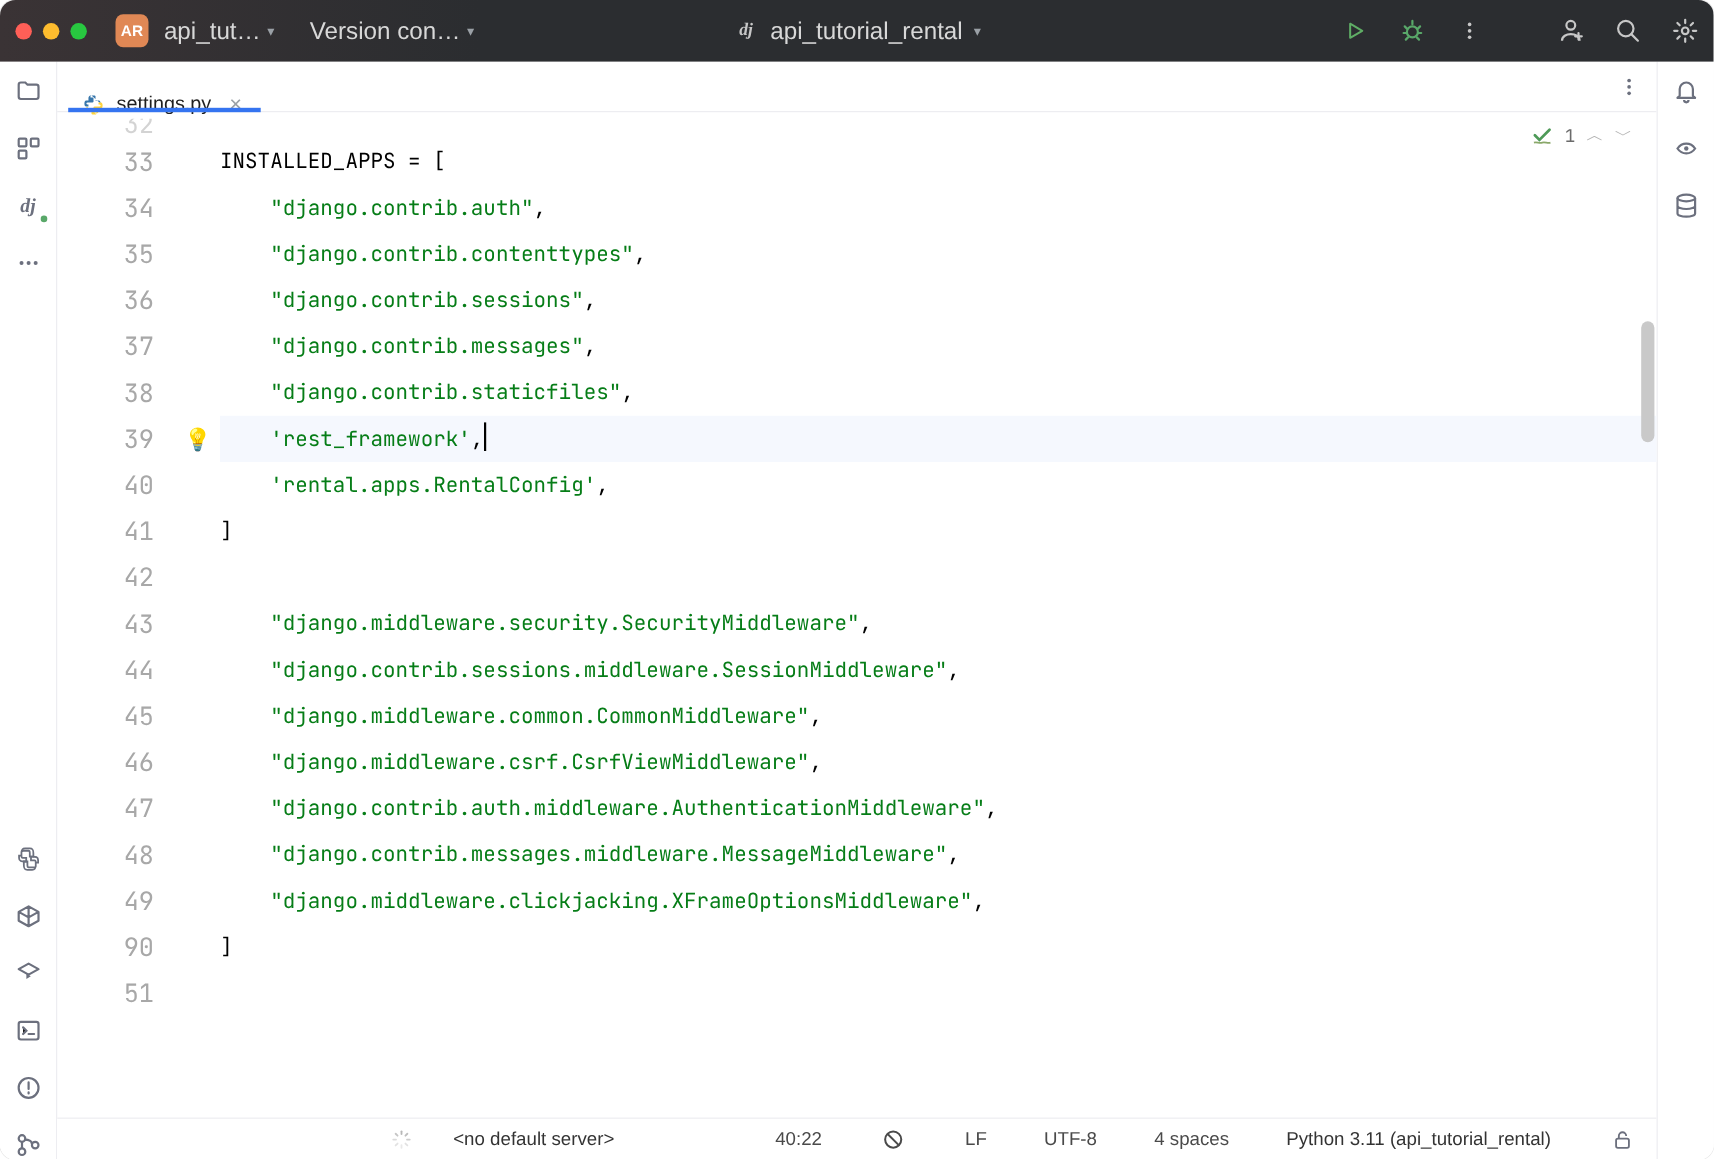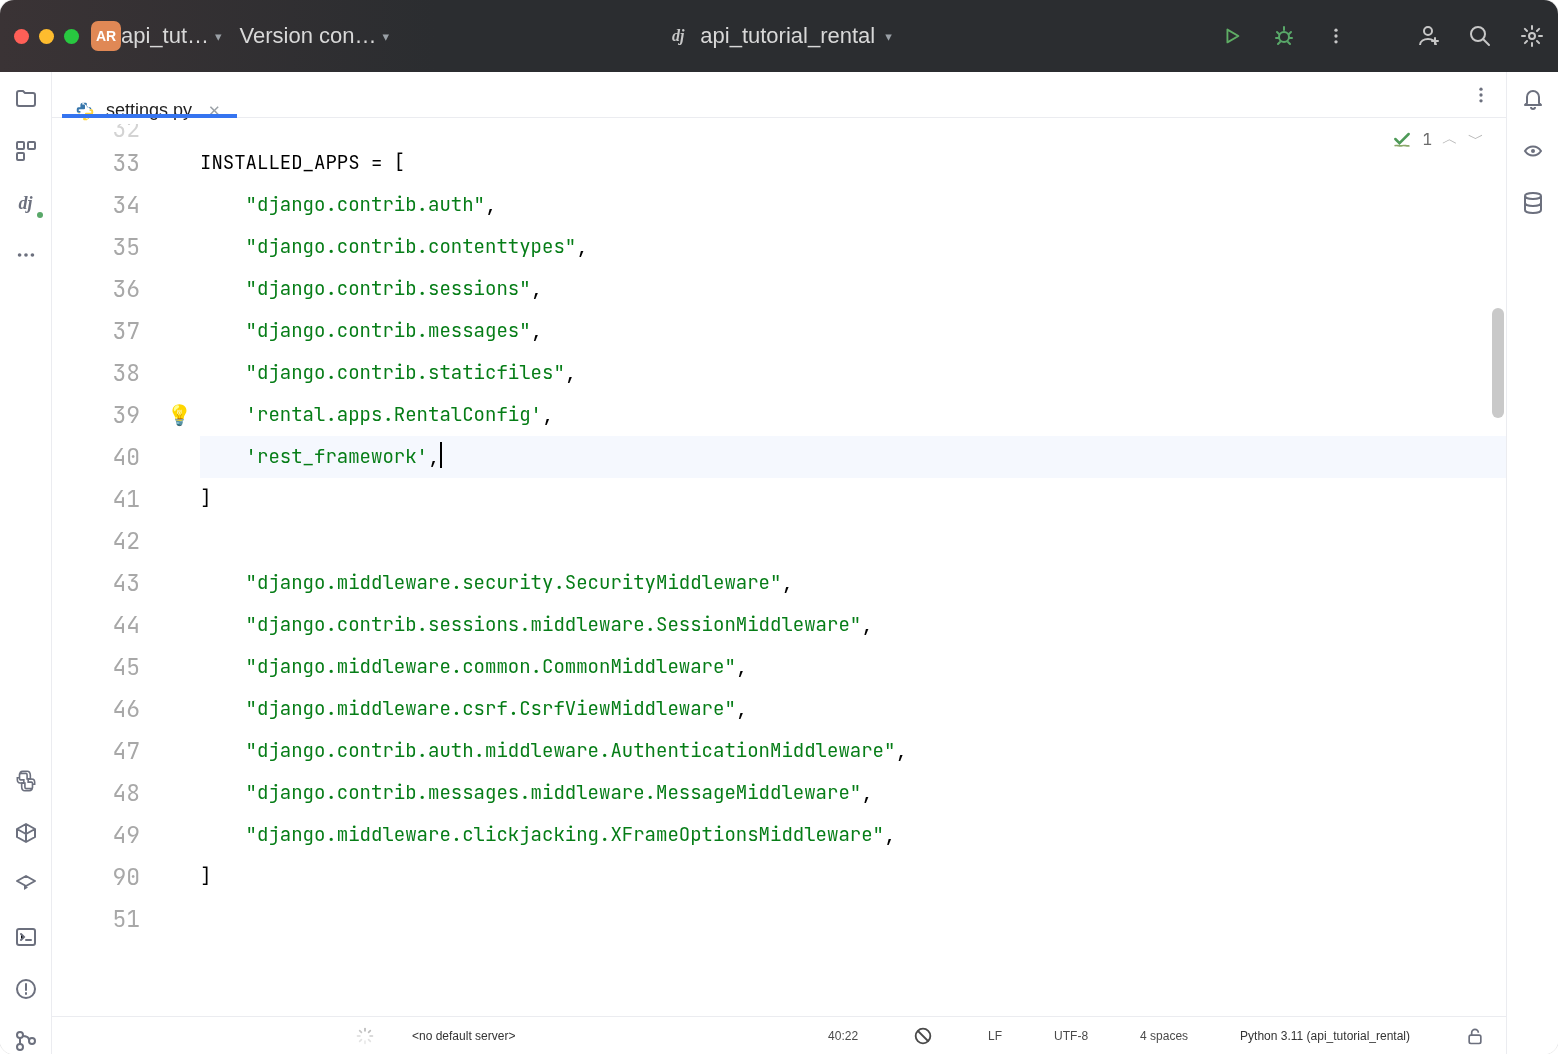--- a/index.html
+++ b/index.html
@@ -35,25 +35,26 @@
     background: var(--bg-light);
     border-radius: 14px;
     overflow: hidden;
     display: flex;
     flex-direction: column;
     box-shadow: 0 0 0 1px rgba(0,0,0,.08);
     margin: 0;
   }
   
   .titlebar {
-    height: 72px;
+    height: 56px;
     background: linear-gradient(90deg, #3a3335 0%, #2b2d30 28%, #2b2d30 100%);
     display: flex;
     align-items: center;
     padding: 0 14px;
+    gap: 14px;
     color: var(--fg-light);
   }
   .traffic { display: flex; gap: 10px; margin-right: 12px; }
   .traffic span { width: 15px; height: 15px; border-radius: 50%; }
   .tl-close { background: #ff5f57; }
   .tl-min { background: #febc2e; }
   .tl-max { background: #28c840; }
   .proj-badge {
     width: 30px; height: 30px; border-radius: 7px;
     background: var(--badge-orange);
@@ -159,21 +160,21 @@
   }
   .vscroll .thumb {
     position:absolute; left:0; width: 12px; border-radius: 6px;
     background: var(--scrollbar); top: 190px; height: 110px;
   }
   
   .statusbar {
     height: 38px; border-top: 1px solid var(--border-light);
     display: flex; align-items: center; gap: 34px;
     padding: 0 18px 0 0;
-    font-size: 12px; color: #4a4a4a;
+    font-size: 17px; color: #4a4a4a;
     background: var(--bg-light);
   }
   .statusbar .spinner { color: #b8b8b8; }
   .statusbar .right { margin-left: auto; display: flex; align-items: center; gap: 52px;}
   .sb-link { color: #333; }
   .sb-interp { color: #333;}
   .lock { color: var(--icon-grey); }
   svg { display: block; }
 </style>
 </head>
@@ -379,22 +380,22 @@
             <div></div>
         </div>
         <div class="code">
           <div class="partial"></div>
           <div class="code-line"><span>INSTALLED_APPS = [</span></div>
           <div class="code-line">    <span class="str">"django.contrib.auth"</span><span>,</span></div>
           <div class="code-line">    <span class="str">"django.contrib.contenttypes"</span><span>,</span></div>
           <div class="code-line">    <span class="str">"django.contrib.sessions"</span><span>,</span></div>
           <div class="code-line">    <span class="str">"django.contrib.messages"</span><span>,</span></div>
           <div class="code-line">    <span class="str">"django.contrib.staticfiles"</span><span>,</span></div>
+          <div class="code-line current">    <span class="str">'rest_framework'</span><span>,</span><span class="caret"></span></div>
           <div class="code-line">    <span class="str">'rental.apps.RentalConfig'</span><span>,</span></div>
-          <div class="code-line current">    <span class="str">'rest_framework'</span><span>,</span><span class="caret"></span></div>
           <div class="code-line"><span>]</span></div>
           <div class="code-line"></div>
           <div class="code-line">    <span class="str">"django.middleware.security.SecurityMiddleware"</span><span>,</span></div>
           <div class="code-line">    <span class="str">"django.contrib.sessions.middleware.SessionMiddleware"</span><span>,</span></div>
           <div class="code-line">    <span class="str">"django.middleware.common.CommonMiddleware"</span><span>,</span></div>
           <div class="code-line">    <span class="str">"django.middleware.csrf.CsrfViewMiddleware"</span><span>,</span></div>
           <div class="code-line">    <span class="str">"django.contrib.auth.middleware.AuthenticationMiddleware"</span><span>,</span></div>
           <div class="code-line">    <span class="str">"django.contrib.messages.middleware.MessageMiddleware"</span><span>,</span></div>
           <div class="code-line">    <span class="str">"django.middleware.clickjacking.XFrameOptionsMiddleware"</span><span>,</span></div>
           <div class="code-line"><span>]</span></div>

